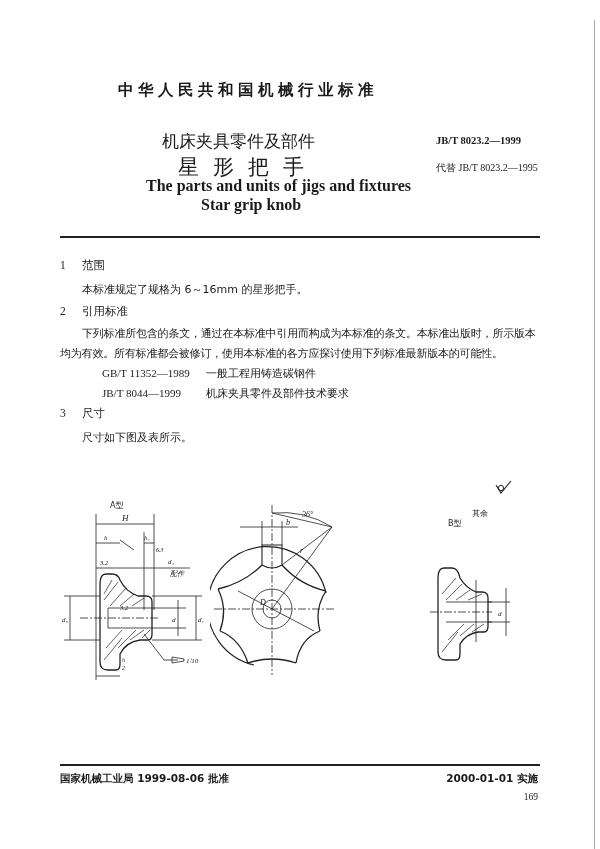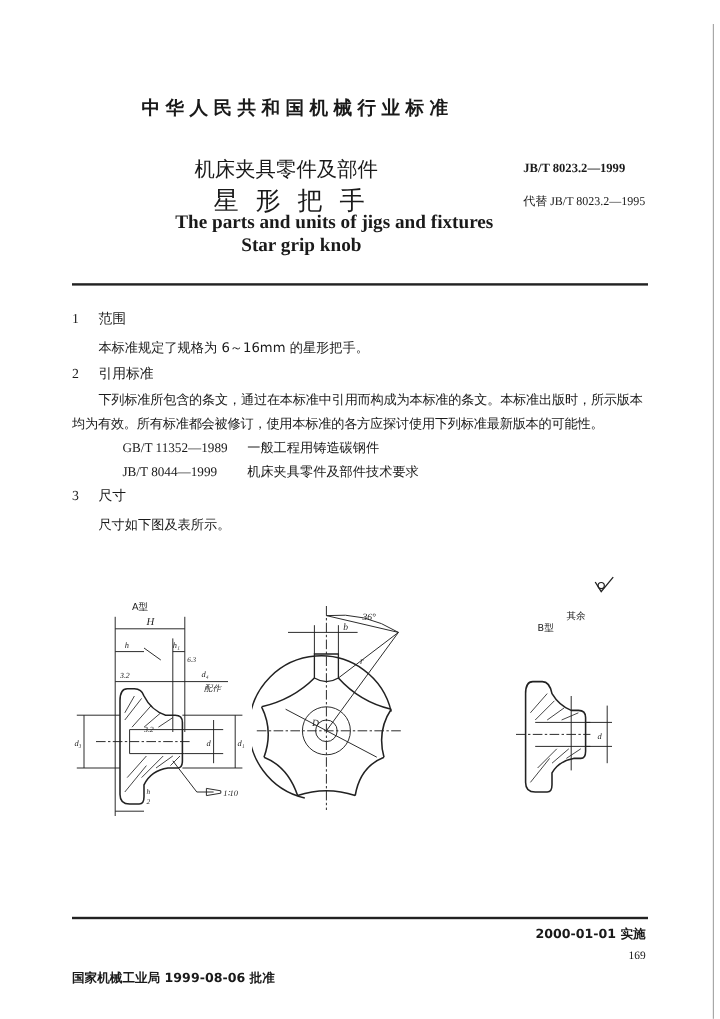--- a/index.html
+++ b/index.html
@@ -187,15 +187,15 @@
       <line x1="12" y1="92" x2="28" y2="72"></line>
       <line x1="18" y1="80" x2="34" y2="64"></line>
       <line x1="30" y1="76" x2="44" y2="64"></line>
       <line x1="42" y1="72" x2="54" y2="64"></line>
     </g>
   </g>
   <text x="68" y="56" font-size="7" fill="#222">d</text>
 </svg>
 
 <div class="rule" style="top:764px"></div>
-<div class="abs foot" style="left:60px; top:808px">国家机械工业局 1999-08-06 批准</div>
+<div class="abs foot" style="left:60px; top:772px">国家机械工业局 1999-08-06 批准</div>
 <div class="abs foot" style="right:62px; top:772px">2000-01-01 实施</div>
 <div class="abs pageno" style="right:62px; top:792px">169</div>
 
 </body></html>

